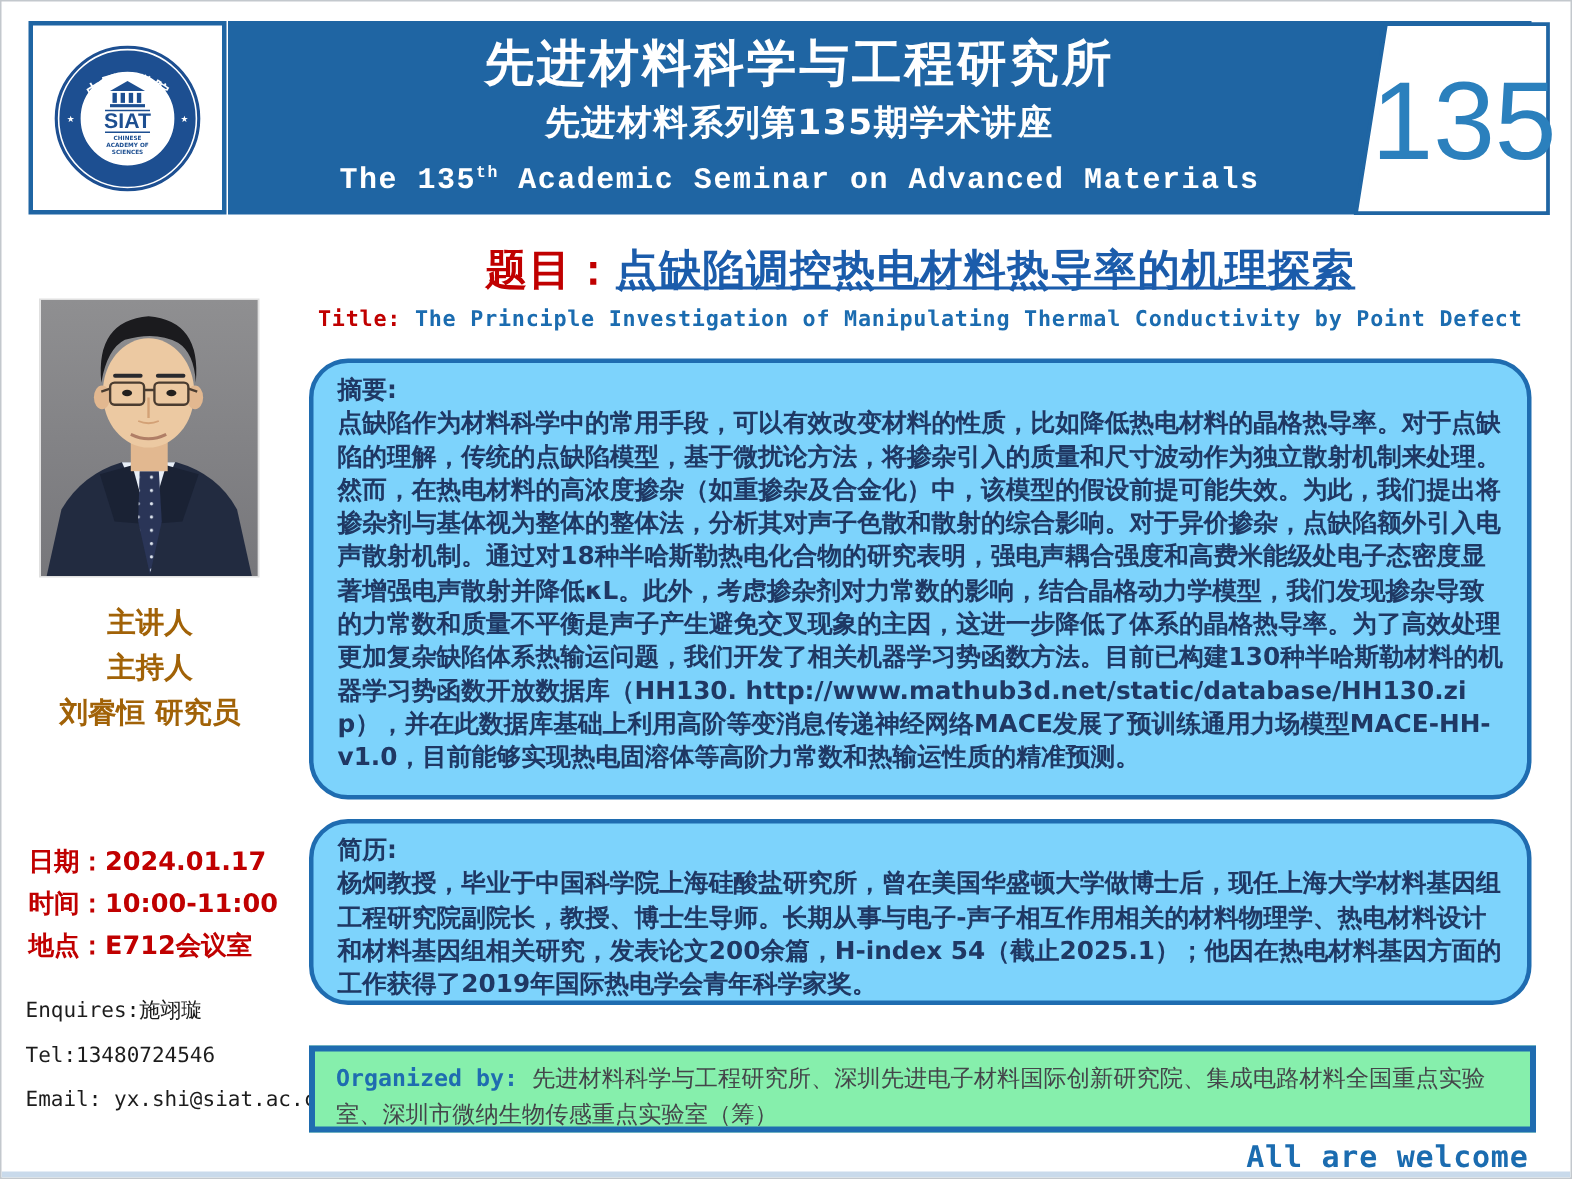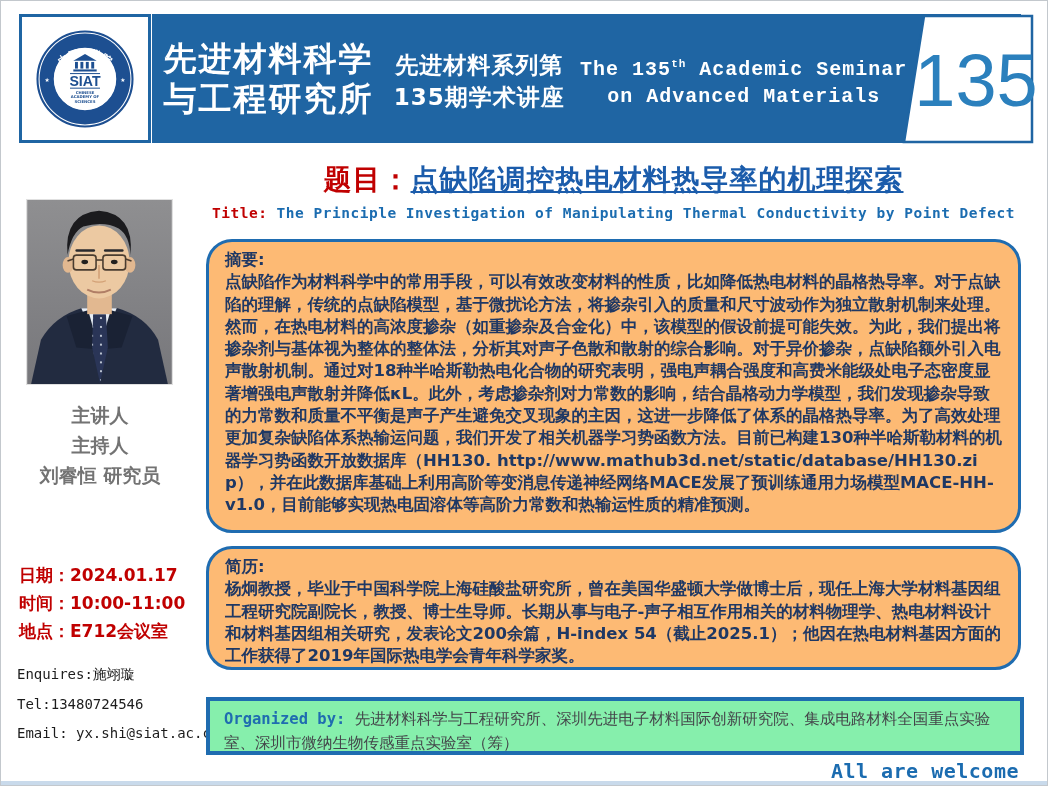--- a/index.html
+++ b/index.html
@@ -5,21 +5,21 @@
   html,body{margin:0;padding:0;background:#ffffff;}
   #poster{
     position:relative;width:1046px;height:784px;background:#ffffff;
     border:1px solid #c3c8cd;overflow:hidden;
     font-family:"DejaVu Sans",sans-serif;
   }
   
   .band{position:absolute;left:151px;top:13px;width:869px;height:129px;background:#1f65a3;}
   .band-text{
     position:absolute;left:151px;top:13px;width:762px;height:129px;
-    display:flex;flex-direction:row;align-items:center;justify-content:center;
+    display:flex;flex-direction:column;align-items:center;justify-content:center;
     color:#ffffff;text-align:center;
   }
   .inst-title{font-size:33px;font-weight:700;letter-spacing:2px;line-height:40px;}
   .series-cn{font-size:23px;font-weight:700;letter-spacing:1px;line-height:32px;margin-top:4px;}
   .series-en{font-size:20px;font-weight:600;letter-spacing:1px;line-height:28px;margin-top:4px;
              font-family:Liberation Mono, monospace;}
   .series-en sup{font-size:0.55em;}
   .logo-box{
     position:absolute;left:18px;top:13px;width:132px;height:129px;background:#ffffff;
     border:3px solid #1f65a3;box-sizing:border-box;
@@ -35,29 +35,29 @@
   .title-cn .txt{color:#1b5cab;text-decoration:underline;}
   .title-en{
     position:absolute;left:190px;top:204px;width:845px;text-align:center;
     font-size:14.5px;font-weight:700;letter-spacing:.5px;
     font-family:"DejaVu Sans Mono",monospace;
   }
   .title-en .lab{color:#c00000;}
   .title-en .txt{color:#1b6cb0;}
   
   .photo{position:absolute;left:25px;top:198px;width:147px;height:186px;border:1px solid #e0e0e0;box-sizing:border-box;}
-  .speakers{position:absolute;left:0;top:404px;width:198px;text-align:center;color:#737373;font-weight:700;font-size:19px;}
+  .speakers{position:absolute;left:0;top:404px;width:198px;text-align:center;color:#a16207;font-weight:700;font-size:19px;}
   .speakers div{margin-bottom:10px;line-height:20px;}
   .sched{position:absolute;left:18px;top:560px;color:#c00000;font-weight:700;font-size:17px;line-height:28px;}
   .contacts{position:absolute;left:16px;top:659px;color:#1c1c1c;font-size:14px;line-height:29.5px;
             font-family:"DejaVu Sans Mono",monospace;}
   
   .bbox{
     position:absolute;left:205px;width:815px;box-sizing:border-box;
-    background:#fdba74;border:3px solid #1f6cb0;border-radius:26px;
+    background:#7dd3fc;border:3px solid #1f6cb0;border-radius:26px;
     color:#1f3864;font-weight:700;font-size:16.5px;line-height:22.3px;
     padding:7px 16px;overflow:hidden;word-break:break-all;
   }
   .abstract{top:238px;height:294px;}
   .bio{top:545px;height:124px;}
   .orgbox{
     position:absolute;left:205px;top:696px;width:818px;height:58px;box-sizing:border-box;
     background:#86efac;border:4px solid #1f6cb0;border-radius:0;
     font-size:15.5px;line-height:24px;padding:6px 14px;overflow:hidden;
   }

